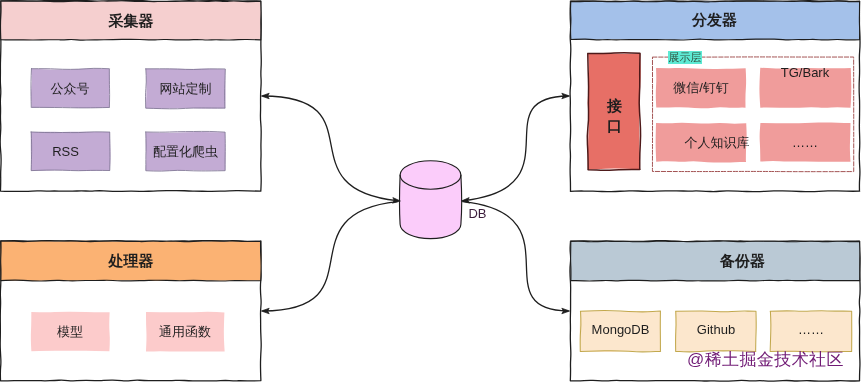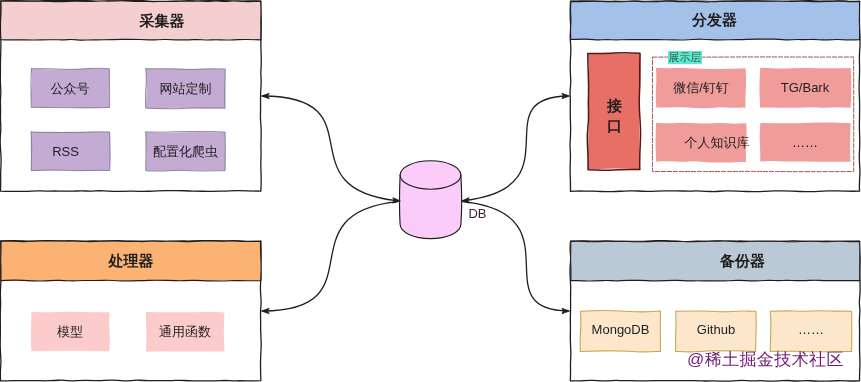--- a/index.html
+++ b/index.html
@@ -67,38 +67,38 @@
       <path d="M400.40 201.00L392.40 203.17L394.18 200.50L392.85 197.59Z" fill="#1e1e1e" stroke="#1e1e1e" stroke-width="0.7" stroke-linejoin="round"></path>
       <path d="M263,311 C379.5,310 282.9,214 397,201.6" fill="none" stroke="#1e1e1e" stroke-width="1.3" stroke-linecap="round" stroke-linejoin="round"></path>
       <path d="M261.40 311.00L269.20 308.20L267.64 311.00L269.20 313.80Z" fill="#1e1e1e" stroke="#1e1e1e" stroke-width="0.7" stroke-linejoin="round"></path>
       <path d="M463,200.7 C578.1,188.2 481.5,97 568,96" fill="none" stroke="#1e1e1e" stroke-width="1.3" stroke-linecap="round" stroke-linejoin="round"></path>
       <path d="M461.60 201.00L469.15 197.59L467.82 200.50L469.60 203.17Z" fill="#1e1e1e" stroke="#1e1e1e" stroke-width="0.7" stroke-linejoin="round"></path>
       <path d="M569.60 96.00L561.80 98.80L563.36 96.00L561.80 93.20Z" fill="#1e1e1e" stroke="#1e1e1e" stroke-width="0.7" stroke-linejoin="round"></path>
       <path d="M463,201.6 C578.1,214 481.5,310 568,311" fill="none" stroke="#1e1e1e" stroke-width="1.3" stroke-linecap="round" stroke-linejoin="round"></path>
       <path d="M569.60 311.00L561.80 313.80L563.36 311.00L561.80 308.20Z" fill="#1e1e1e" stroke="#1e1e1e" stroke-width="0.7" stroke-linejoin="round"></path>
     </svg>
 
-  <div class="lbl hdr" style="left:1px;top:4px;width:260px;height:34px;margin-left:31px;">采集器</div>
+  <div class="lbl hdr" style="left:1px;top:4px;width:260px;height:34px;">采集器</div>
   <div class="lbl cell" style="left:31px;top:69px;width:78px;height:39px;">公众号</div>
   <div class="lbl cell" style="left:146px;top:69px;width:79px;height:39px;">网站定制</div>
   <div class="lbl cell" style="left:31px;top:132px;width:69px;height:39px;">RSS</div>
   <div class="lbl cell" style="left:146px;top:132px;width:79px;height:39px;">配置化爬虫</div>
 
   <div class="lbl hdr" style="left:1px;top:244px;width:260px;height:34px;">处理器</div>
   <div class="lbl cell" style="left:31px;top:312px;width:78px;height:39px;">模型</div>
   <div class="lbl cell" style="left:146px;top:312px;width:78px;height:39px;">通用函数</div>
 
   <div class="lbl hdr" style="left:570px;top:3px;width:289px;height:34px;">分发器</div>
   <div class="lbl cell vert" style="left:588px;top:57px;width:53px;height:117px;">
       <span>接</span>
       <span>口</span>
     </div>
   <div class="lbl grp" style="left:668px;top:51px;width:34px;height:13px;">展示层</div>
   <div class="lbl cell" style="left:656px;top:68px;width:90px;height:39px;">微信/钉钉</div>
-  <div class="lbl cell" style="left:760px;top:68px;width:90px;height:39px;">TG/Bark</div>
+  <div class="lbl cell" style="left:760px;top:53px;width:90px;height:39px;">TG/Bark</div>
   <div class="lbl cell" style="left:672px;top:123px;width:90px;height:39px;">个人知识库</div>
   <div class="lbl cell" style="left:760px;top:123px;width:90px;height:39px;">……</div>
 
   <div class="lbl hdr" style="left:570px;top:244px;width:289px;height:34px;margin-left:28px;">备份器</div>
   <div class="lbl cell" style="left:580px;top:309.5px;width:81px;height:40px;">MongoDB</div>
   <div class="lbl cell" style="left:676px;top:309.5px;width:80px;height:40px;">Github</div>
   <div class="lbl cell" style="left:770px;top:309.5px;width:82px;height:40px;">……</div>
 
   <div class="lbl db" style="left:400px;top:202px;width:61px;height:22px;padding-left:47px;">DB</div>
 

